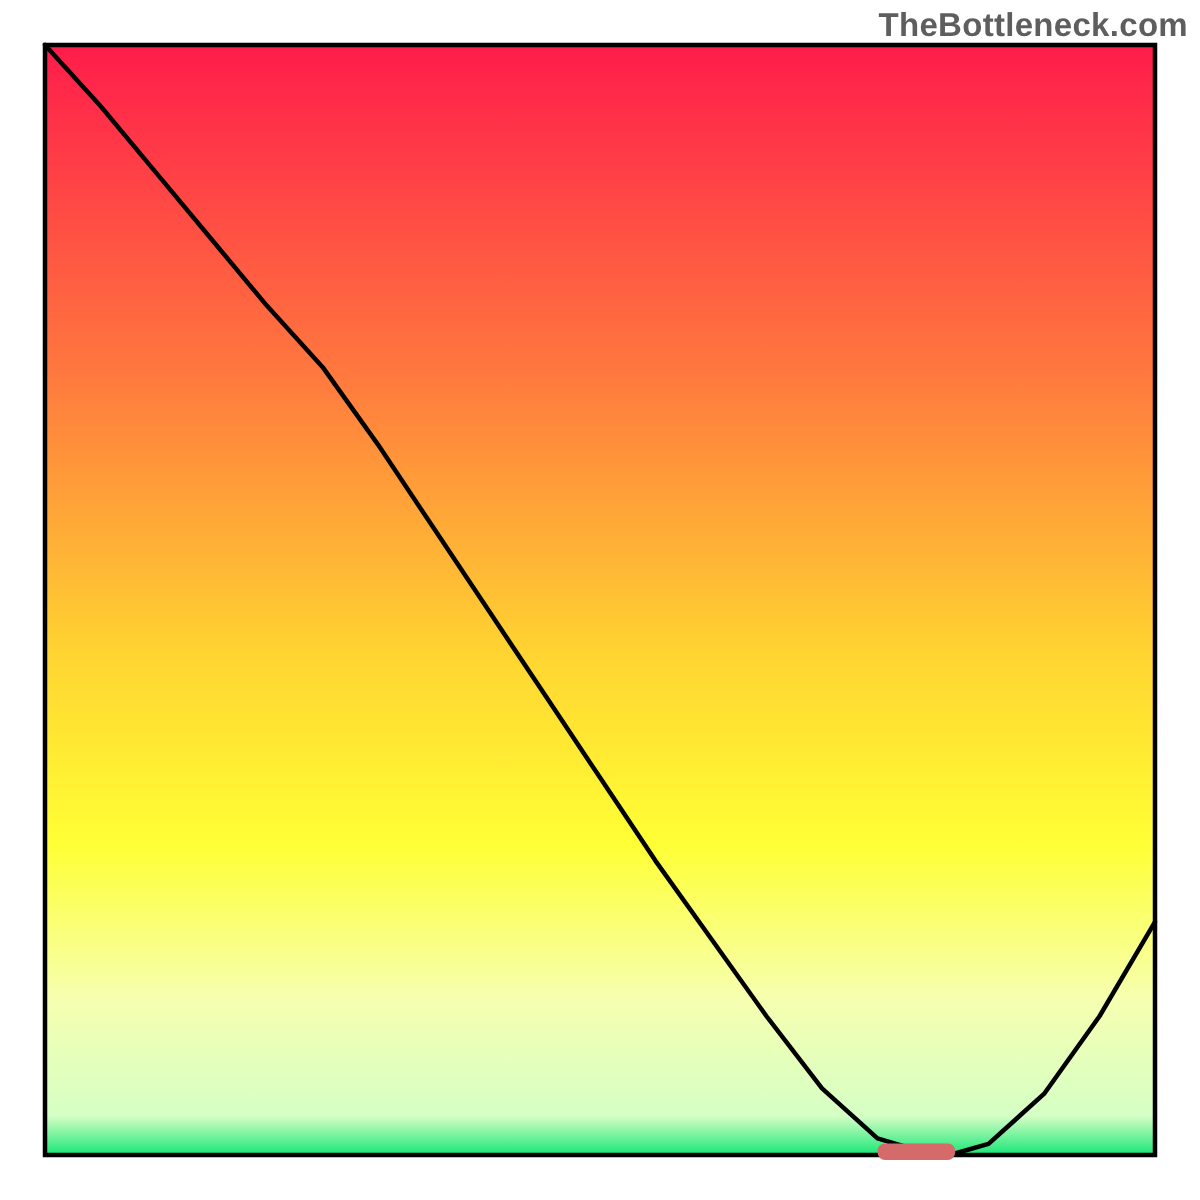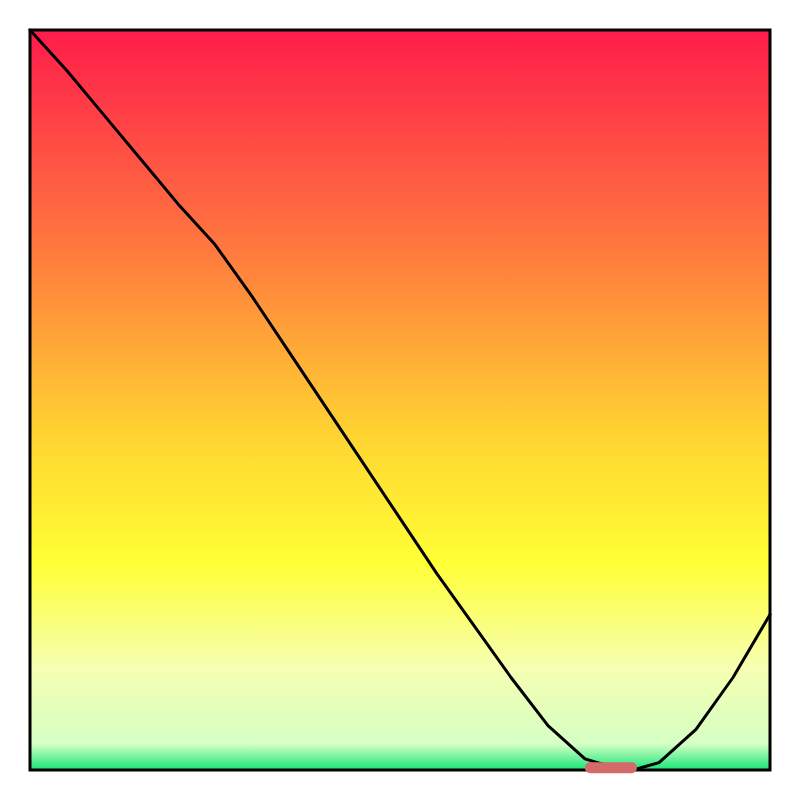--- a/index.html
+++ b/index.html
@@ -28,20 +28,21 @@
     font-size: 22px;
     font-weight: 600;
     color: #5e5e5e;
     letter-spacing: 0.2px;
   }
 </style>
 </head>
 <body>
 
 <div class="chart-wrap">
+  <div class="watermark">TheBottleneck.com</div>
 
   <svg class="chart" viewBox="0 0 800 800" preserveAspectRatio="none">
     <defs>
       <linearGradient id="bg-grad" x1="0" y1="0" x2="0" y2="1">
       <stop offset="0.00%" stop-color="#ff1c4b"></stop>
           <stop offset="30.00%" stop-color="#ff7a3e"></stop>
           <stop offset="55.00%" stop-color="#ffd531"></stop>
           <stop offset="72.00%" stop-color="#ffff35"></stop>
           <stop offset="86.00%" stop-color="#f6ffb0"></stop>
           <stop offset="96.50%" stop-color="#d5ffc5"></stop>

